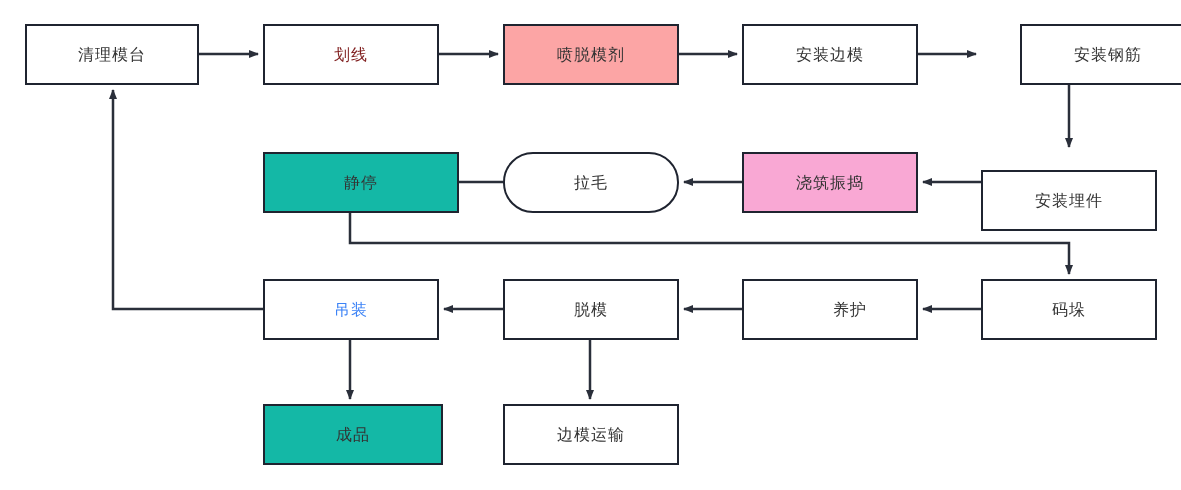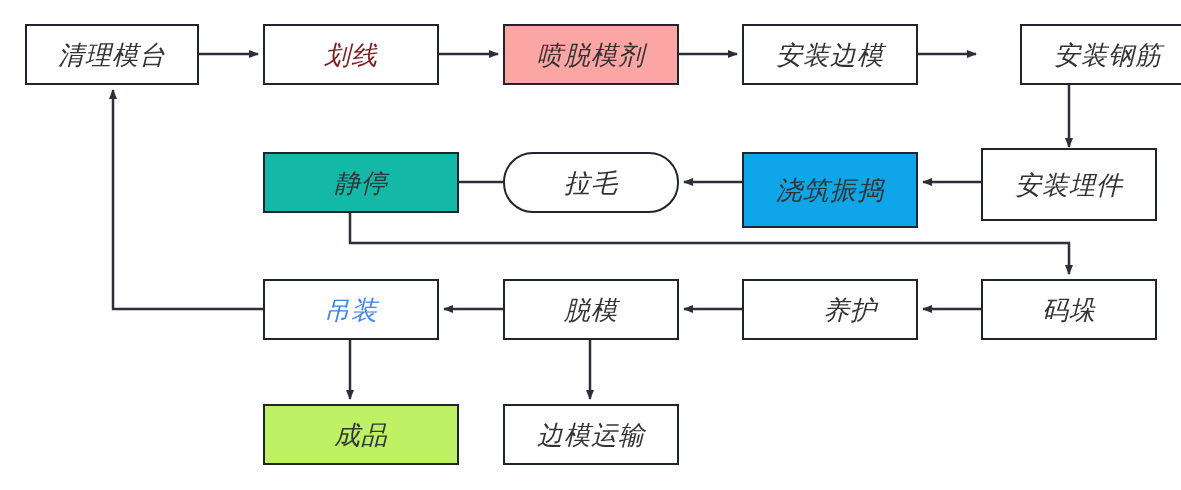--- a/index.html
+++ b/index.html
@@ -29,26 +29,25 @@
     box-sizing: border-box;
     background: #ffffff;
     border: 2.5px solid #1f2430;
     display: flex;
     align-items: center;
     justify-content: center;
     z-index: 2;
   }
   .node-label {
     color: #333333;
-    font-size: 26px;
+    font-size: 16px;
     line-height: 1;
     letter-spacing: 1px;
     white-space: nowrap;
     font-family: "Liberation Sans", "DejaVu Sans", sans-serif;
-    font-style: italic;
   }
 </style>
 </head>
 <body>
 
 <div id="canvas">
 
   <svg id="edge-layer" viewBox="0 0 1181 490" xmlns="http://www.w3.org/2000/svg">
     <defs>
       <marker id="arrow-right" markerWidth="10" markerHeight="10" refX="9" refY="4" orient="auto" markerUnits="userSpaceOnUse">
@@ -92,45 +91,45 @@
       </div>
       <div class="node" style="left: 503px; top: 24px; width: 176px; height: 61px; border-color: rgb(31, 36, 48); background: #fca5a5;">
         <span class="node-label" style="color: rgb(51, 51, 51);">喷脱模剂</span>
       </div>
       <div class="node" style="left: 742px; top: 24px; width: 176px; height: 61px; border-color: rgb(31, 36, 48); background: rgb(255, 255, 255);">
         <span class="node-label" style="color: rgb(51, 51, 51);">安装边模</span>
       </div>
       <div class="node" style="left: 1020px; top: 24px; width: 176px; height: 61px; border-color: rgb(31, 36, 48); background: rgb(255, 255, 255);">
         <span class="node-label" style="color: rgb(51, 51, 51);">安装钢筋</span>
       </div>
-      <div class="node" style="left: 981px; top: 148px; width: 176px; height: 73px; border-color: rgb(31, 36, 48); background: rgb(255, 255, 255);">
+      <div class="node" style="left: 981px; top: 170px; width: 176px; height: 61px; border-color: rgb(31, 36, 48); background: rgb(255, 255, 255);">
         <span class="node-label" style="color: rgb(51, 51, 51);">安装埋件</span>
       </div>
-      <div class="node" style="left: 742px; top: 152px; width: 176px; height: 76px; border-color: rgb(31, 36, 48); background: #0ea5e9;">
+      <div class="node" style="left: 742px; top: 152px; width: 176px; height: 61px; border-color: rgb(31, 36, 48); background: #f9a8d4;">
         <span class="node-label" style="color: rgb(51, 51, 51);">浇筑振捣</span>
       </div>
       <div class="node" style="left: 503px; top: 152px; width: 176px; height: 61px; border-color: rgb(31, 36, 48); background: rgb(255, 255, 255); border-radius: 30px;">
         <span class="node-label" style="color: rgb(51, 51, 51);">拉毛</span>
       </div>
       <div class="node" style="left: 263px; top: 152px; width: 196px; height: 61px; border-color: rgb(31, 36, 48); background: #14b8a6;">
         <span class="node-label" style="color: rgb(51, 51, 51);">静停</span>
       </div>
       <div class="node" style="left: 981px; top: 279px; width: 176px; height: 61px; border-color: rgb(31, 36, 48); background: rgb(255, 255, 255);">
         <span class="node-label" style="color: rgb(51, 51, 51); text-align: right;">码垛</span>
       </div>
       <div class="node" style="left: 742px; top: 279px; width: 176px; height: 61px; border-color: rgb(31, 36, 48); background: rgb(255, 255, 255); padding-left: 40px;">
         <span class="node-label" style="color: rgb(51, 51, 51);">养护</span>
       </div>
       <div class="node" style="left: 503px; top: 279px; width: 176px; height: 61px; border-color: rgb(31, 36, 48); background: rgb(255, 255, 255);">
         <span class="node-label" style="color: rgb(51, 51, 51);">脱模</span>
       </div>
       <div class="node" style="left: 263px; top: 279px; width: 176px; height: 61px; border-color: rgb(31, 36, 48); background: rgb(255, 255, 255);">
         <span class="node-label" style="color: #3b82f6;">吊装</span>
       </div>
-      <div class="node" style="left: 263px; top: 404px; width: 196px; height: 61px; border-color: rgb(31, 36, 48); background: #bef264;">
+      <div class="node" style="left: 263px; top: 404px; width: 180px; height: 61px; border-color: rgb(31, 36, 48); background: #14b8a6;">
         <span class="node-label" style="color: rgb(51, 51, 51);">成品</span>
       </div>
       <div class="node" style="left: 503px; top: 404px; width: 176px; height: 61px; border-color: rgb(31, 36, 48); background: rgb(255, 255, 255);">
         <span class="node-label" style="color: rgb(51, 51, 51);">边模运输</span>
       </div>
     </div>
 
 </div>
 
 </body></html>

